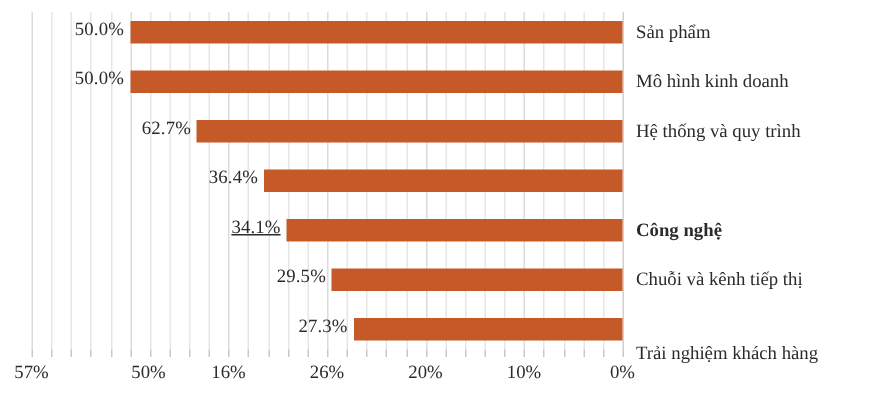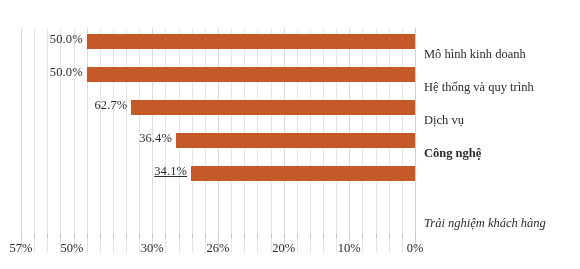--- a/index.html
+++ b/index.html
@@ -11,21 +11,21 @@
   }
   #chart{
     position:relative;
     width:580px;height:269px;
     box-sizing:border-box;
   }
   
   #plot{
     position:absolute;
     left:21px;top:8px;
-    width:394px;height:225px;margin-top:20px;
+    width:394px;height:225px;
   }
   .gridline{
     position:absolute;top:0;bottom:0;
     width:1px;
     background:#E6E6E6;
   }
   .gridline.major{ background:#DCDCDC; }
   .gridline.baseline{ background:#D0D0D0; }
 
   
@@ -138,28 +138,37 @@
         <div class="dlabel" style="left: 110.32px;">62.7%</div>
       </div>
       <div class="row" style="top: 96px;">
         <div class="bar" title="Dịch vụ 36.4%" style="width: 239.027px; background: rgb(197, 90, 40);"></div>
         <div class="dlabel" style="left: 154.973px; padding-left: 30px;">36.4%</div>
       </div>
       <div class="row" style="top: 129px;">
         <div class="bar" title="Công nghệ 34.1%" style="width: 223.923px; background: rgb(197, 90, 40);"></div>
         <div class="dlabel" style="left: 170.077px; text-decoration: underline;">34.1%</div>
       </div>
+      <div class="row" style="top: 162px;">
+        <div class="bar" title="Chuỗi và kênh tiếp thị 29.5%" style="width: 193.717px; background: rgb(197, 90, 40);"></div>
+        <div class="dlabel" style="left: 200.283px;">29.5%</div>
+      </div>
+      <div class="row" style="top: 195px;">
+        <div class="bar" title="Trải nghiệm khách hàng 27.3%" style="width: 179.27px; background: rgb(197, 90, 40);"></div>
+        <div class="dlabel" style="left: 214.73px;">27.3%</div>
+      </div>
     </div>
 
   <div id="cats">
+      <div class="cat" style="top: -3px;">Sản phẩm</div>
       <div class="cat" style="top: 63px;">Hệ thống và quy trình</div>
       <div class="cat" style="top: 30px;">Mô hình kinh doanh</div>
-      <div class="cat" style="top: 96px;">Dịch vụ</div>
       <div class="cat" style="top: 129px; font-weight: bold;">Công nghệ</div>
-      <div class="cat" style="top: 199px; font-style: italic;">Trải nghiệm khách hàng</div>
+      <div class="cat" style="top: 162px;">Chuỗi và kênh tiếp thị</div>
+      <div class="cat" style="top: 211px;">Trải nghiệm khách hàng</div>
     </div>
 
   <div id="xaxis">
       <div class="tick" style="left: 394px;"></div>
       <div class="tick" style="left: 380.867px;"></div>
       <div class="tick" style="left: 367.733px;"></div>
       <div class="tick" style="left: 354.6px;"></div>
       <div class="tick" style="left: 341.467px;"></div>
       <div class="tick" style="left: 328.333px;"></div>
       <div class="tick" style="left: 315.2px;"></div>
@@ -181,21 +190,21 @@
       <div class="tick" style="left: 105.067px;"></div>
       <div class="tick" style="left: 91.9333px;"></div>
       <div class="tick" style="left: 78.8px;"></div>
       <div class="tick" style="left: 65.6667px;"></div>
       <div class="tick" style="left: 52.5333px;"></div>
       <div class="tick" style="left: 39.4px;"></div>
       <div class="tick" style="left: 26.2667px;"></div>
       <div class="tick" style="left: 13.1333px;"></div>
       <div class="tick" style="left: 0px;"></div>
       <div class="ticklabel" style="left: 0px;">57%</div>
-      <div class="ticklabel" style="left: 51px;">50%</div>
-      <div class="ticklabel" style="left: 131.333px;">30%</div>
+      <div class="ticklabel" style="left: 78px;">50%</div>
+      <div class="ticklabel" style="left: 131.333px;">16%</div>
       <div class="ticklabel" style="left: 197px;">26%</div>
       <div class="ticklabel" style="left: 262.667px;">20%</div>
       <div class="ticklabel" style="left: 328.333px;">10%</div>
       <div class="ticklabel" style="left: 394px;">0%</div>
     </div>
 
 </div>
 
 </body></html>

